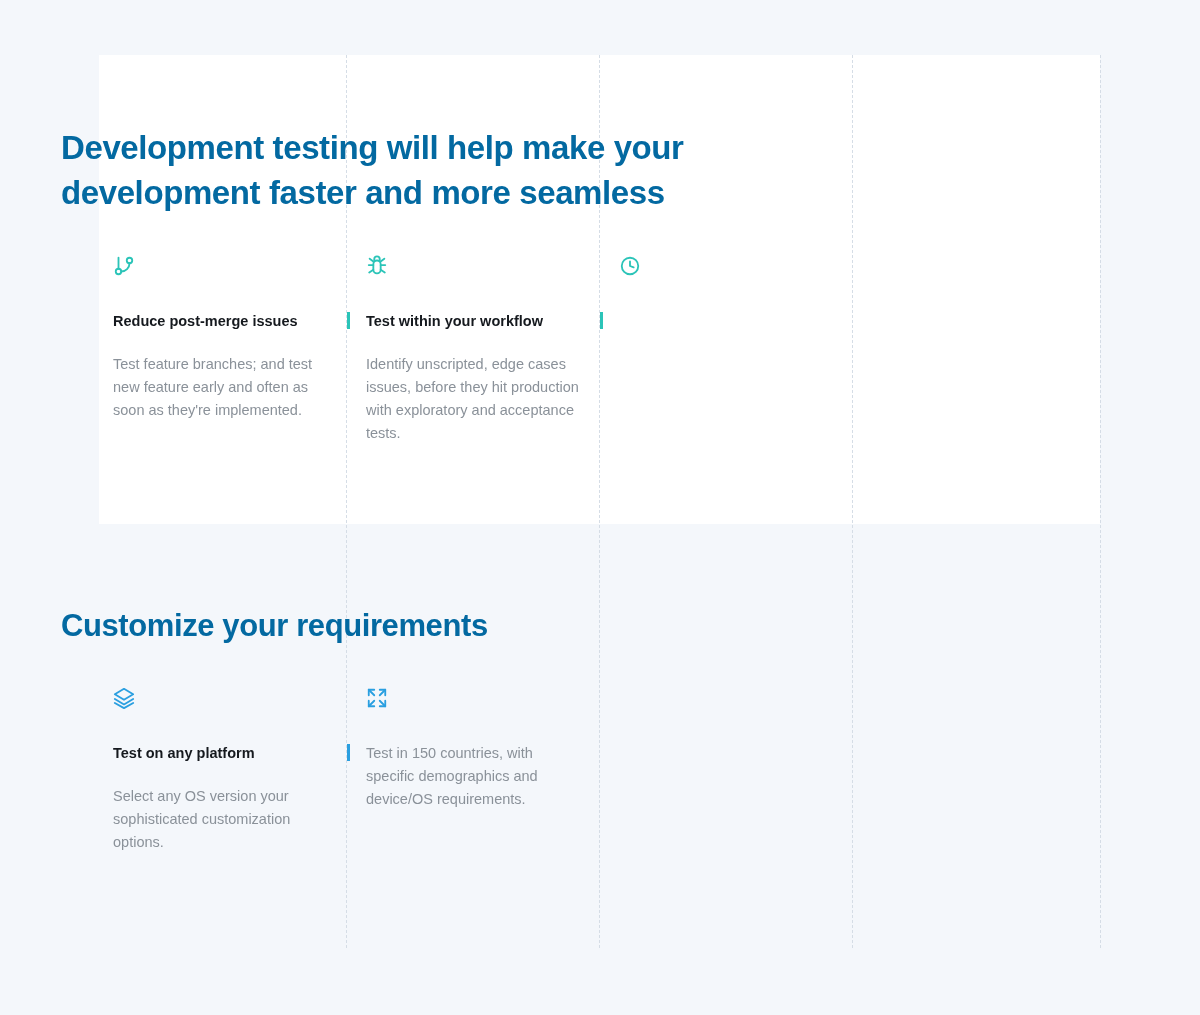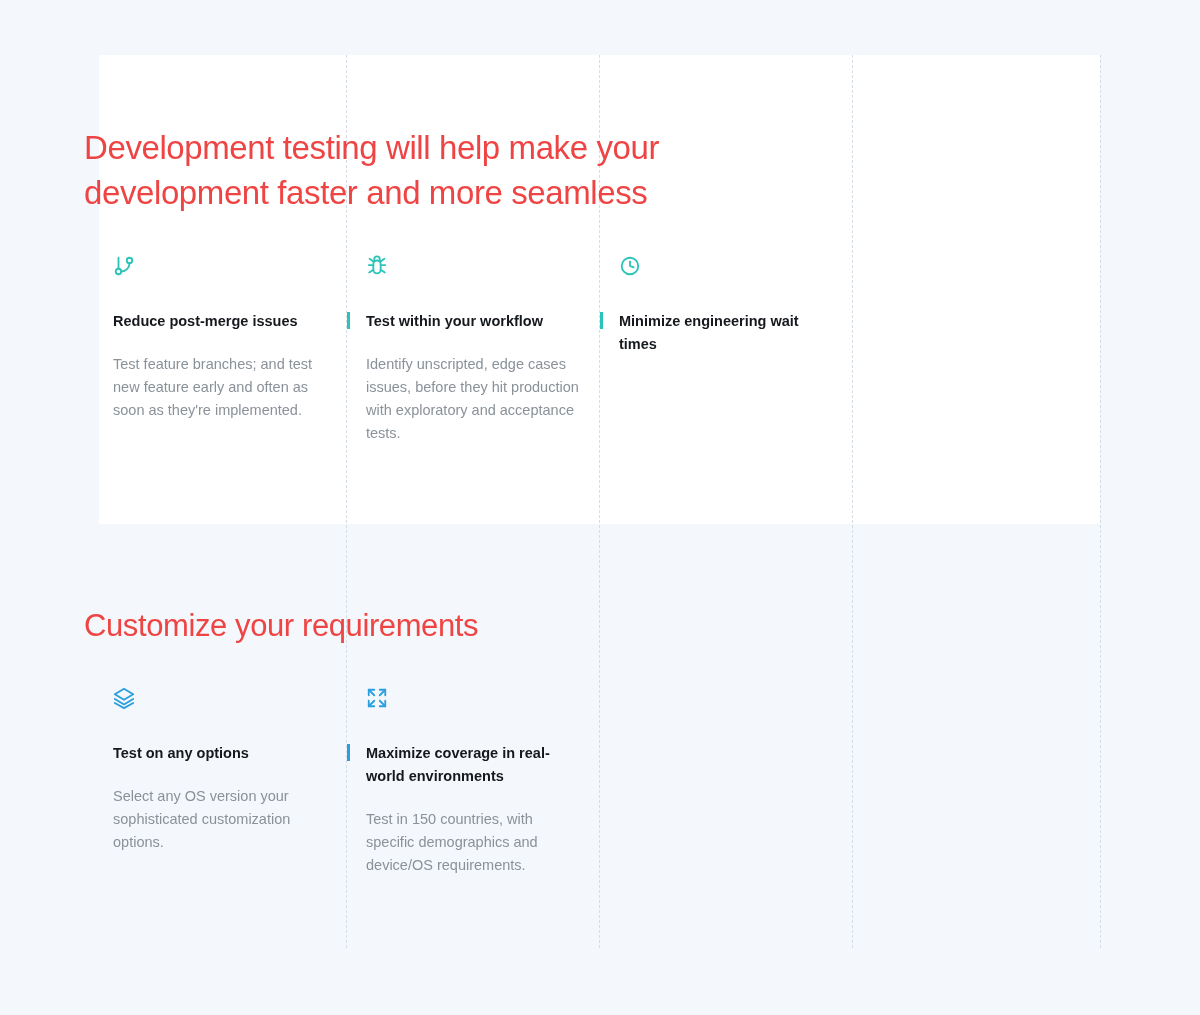--- a/index.html
+++ b/index.html
@@ -50,23 +50,23 @@
   
   .section {
     position: absolute;
     left: 0;
     width: 1200px;
   }
   .section-one { top: 55px; }
   .section-two { top: 520px; }
 
   .section-heading {
-    margin-left: 84px;
-    color: #ef4444;
-    font-weight: normal;
+    margin-left: 61px;
+    color: #0369a1;
+    font-weight: bold;
     letter-spacing: -0.4px;
   }
   .section-one .section-heading {
     padding-top: 70px;
     font-size: 33px;
     line-height: 45px;
     max-width: 680px;
   }
   .section-two .section-heading {
     padding-top: 85px;
@@ -175,62 +175,60 @@
 
       <div class="feature col-2">
         <span class="feature-icon">
           <svg width="22" height="22" viewBox="0 0 24 24" fill="none" stroke="#2bc4b8" stroke-width="2" stroke-linecap="round" stroke-linejoin="round">
             <circle cx="12" cy="12" r="9"></circle>
             <polyline points="12 7 12 12 16 13.5"></polyline>
           </svg>
         </span>
         <div class="feature-title">
           <span class="accent-bar" style="background:#2bc4b8"></span>
-          <span>Minimize engineering wait times</span>
         </div>
       </div>
 
     </div>
   </section>
 
   <section class="section section-two">
     <h2 class="section-heading">Customize your requirements</h2>
 
     <div class="features">
 
       <div class="feature col-0">
         <span class="feature-icon">
           <svg width="22" height="22" viewBox="0 0 24 24" fill="none" stroke="#2a9fe0" stroke-width="2" stroke-linecap="round" stroke-linejoin="round">
             <polygon points="12 2 22 8 12 14 2 8 12 2"></polygon>
             <polyline points="2 13 12 19 22 13"></polyline>
             <polyline points="2 17.5 12 23 22 17.5"></polyline>
           </svg>
         </span>
         <div class="feature-title">
-          <span>Test on any options</span>
+          <span>Test on any platform</span>
         </div>
         <p class="feature-desc">Select any OS version your sophisticated customization options.</p>
       </div>
 
       <div class="feature col-1">
         <span class="feature-icon">
           <svg width="22" height="22" viewBox="0 0 24 24" fill="none" stroke="#2a9fe0" stroke-width="2" stroke-linecap="round" stroke-linejoin="round">
             <polyline points="3 9 3 3 9 3"></polyline>
             <polyline points="21 9 21 3 15 3"></polyline>
             <polyline points="3 15 3 21 9 21"></polyline>
             <polyline points="21 15 21 21 15 21"></polyline>
             <line x1="3" y1="3" x2="9" y2="9"></line>
             <line x1="21" y1="3" x2="15" y2="9"></line>
             <line x1="3" y1="21" x2="9" y2="15"></line>
             <line x1="21" y1="21" x2="15" y2="15"></line>
           </svg>
         </span>
         <div class="feature-title">
           <span class="accent-bar" style="background:#2a9fe0"></span>
-          <span>Maximize coverage in real-world environments</span>
         </div>
         <p class="feature-desc">Test in 150 countries, with specific demographics and device/OS requirements.</p>
       </div>
 
 
     </div>
   </section>
 
 </div>
 

